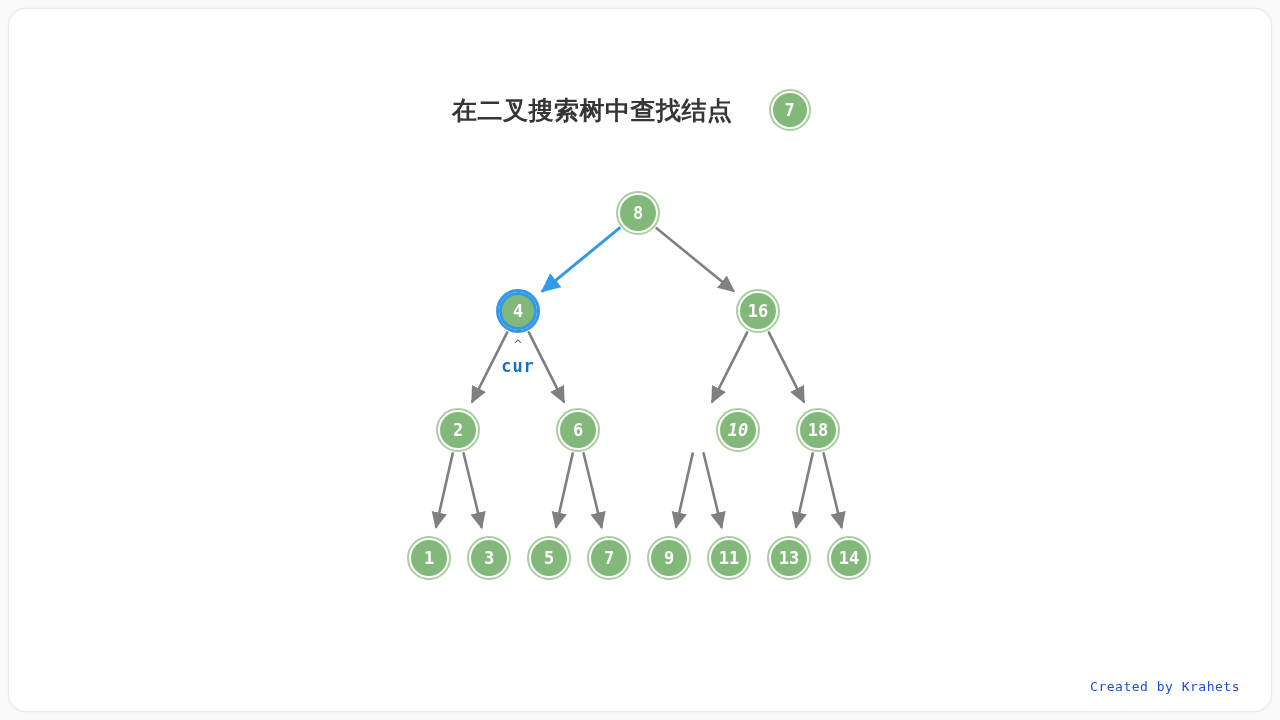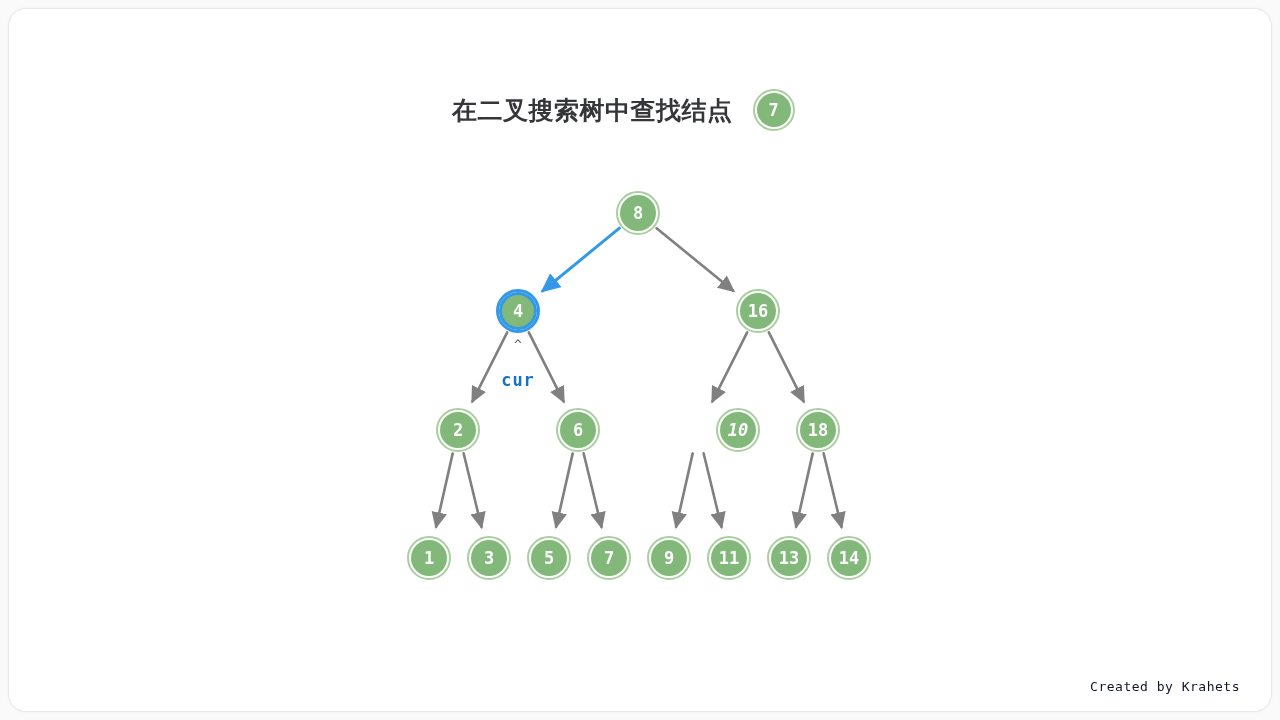--- a/index.html
+++ b/index.html
@@ -26,21 +26,21 @@
     border-radius: 18px;
     box-sizing: border-box;
     box-shadow: 0 0 3px rgba(0,0,0,0.045);
   }
   #title-row {
     position: absolute;
     left: 452px;
     top: 88px;
     display: flex;
     align-items: center;
-    gap: 20px;
+    gap: 36px;
     height: 44px;
   }
   #title-text {
     font-size: 25px;
     font-weight: bold;
     color: #35363a;
     letter-spacing: 0.5px;
     white-space: nowrap;
     font-family: "DejaVu Sans", "Liberation Sans", sans-serif;
   }
@@ -127,34 +127,34 @@
     width: 46px;
     text-align: center;
   }
   #cur-caret {
     font-size: 13px;
     color: #5a5a5a;
     line-height: 14px;
     font-family: "DejaVu Sans Mono", "Liberation Mono", monospace;
   }
   #cur-label {
-    margin-top: 18px;
+    margin-top: 4px;
     font-size: 17px;
     font-weight: bold;
     color: #1673c4;
     font-family: "DejaVu Sans Mono", "Liberation Mono", monospace;
     letter-spacing: 1px;
   }
 
   #footer {
     position: absolute;
     right: 40px;
     bottom: 26px;
     font-size: 13px;
-    color: #0f172a;
+    color: #1d4ed8;
     font-family: "DejaVu Sans Mono", "Liberation Mono", monospace;
     letter-spacing: 0.5px;
   }
 </style>
 </head>
 <body>
 
 <div id="page">
   <div id="card"></div>
 

